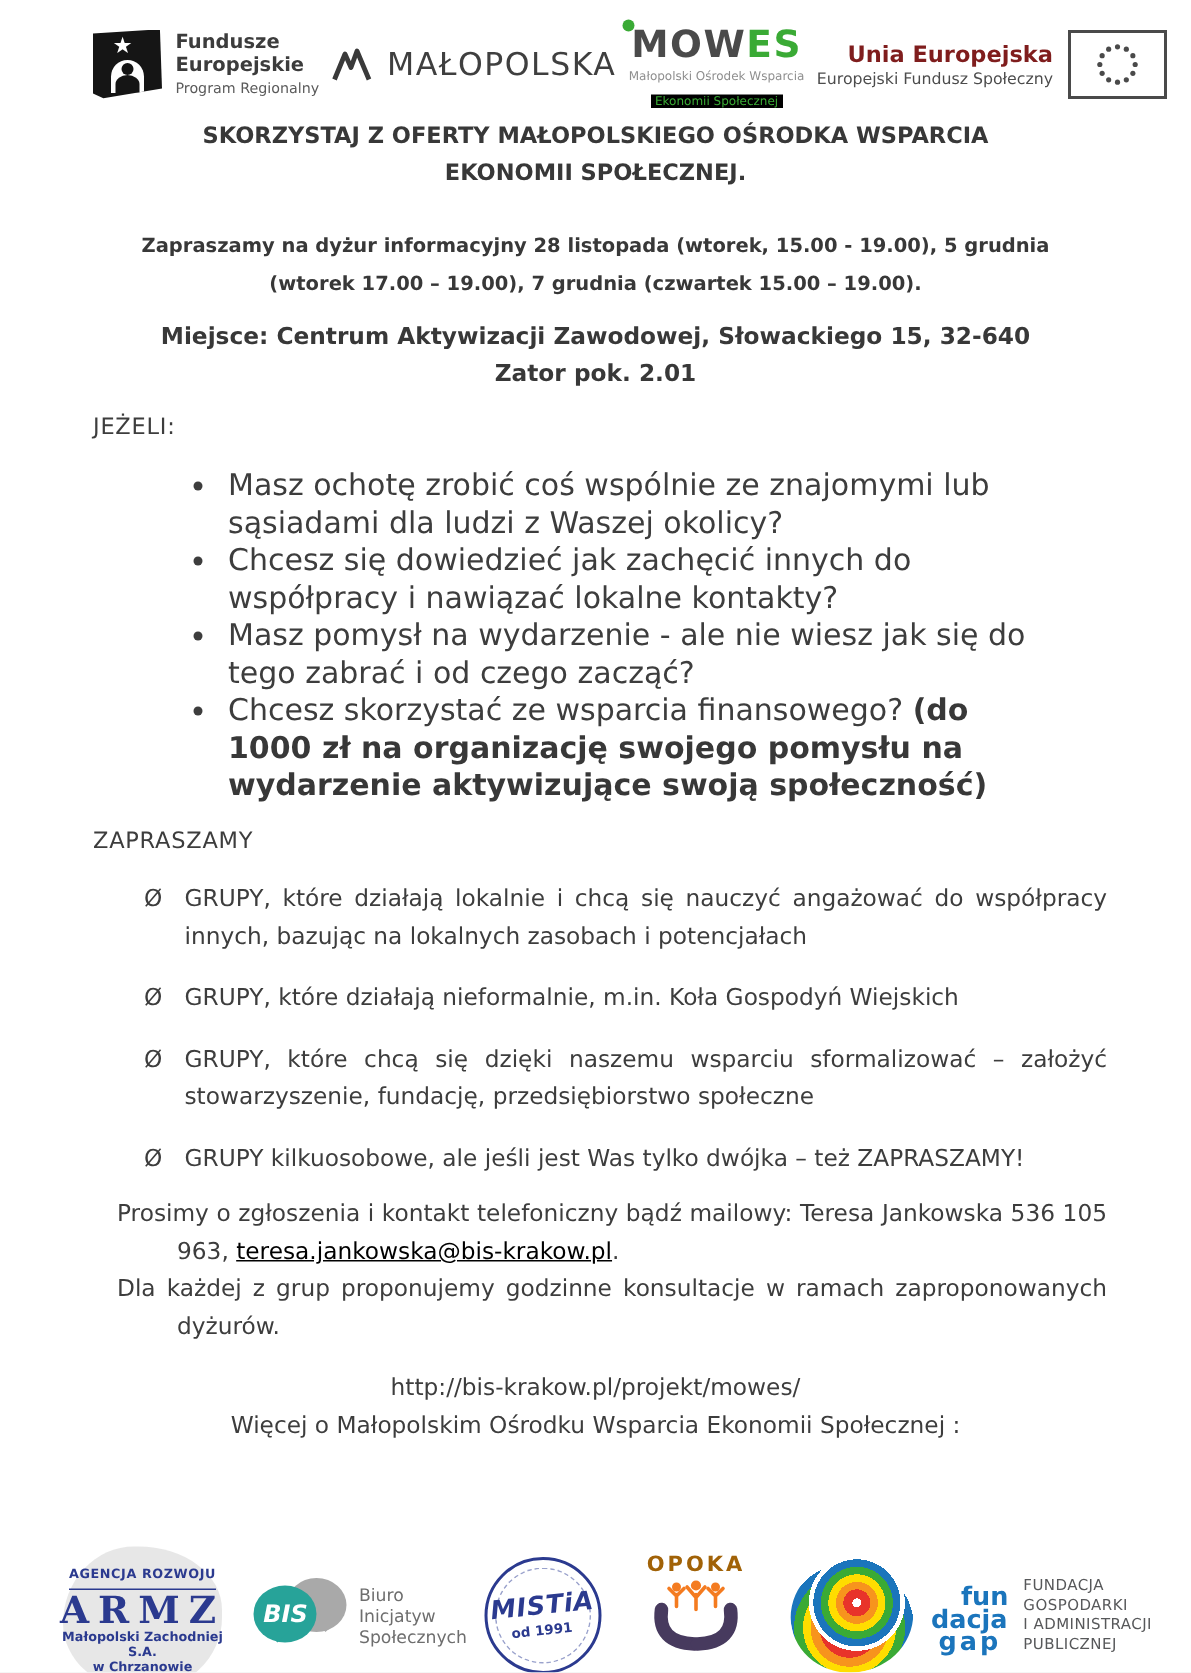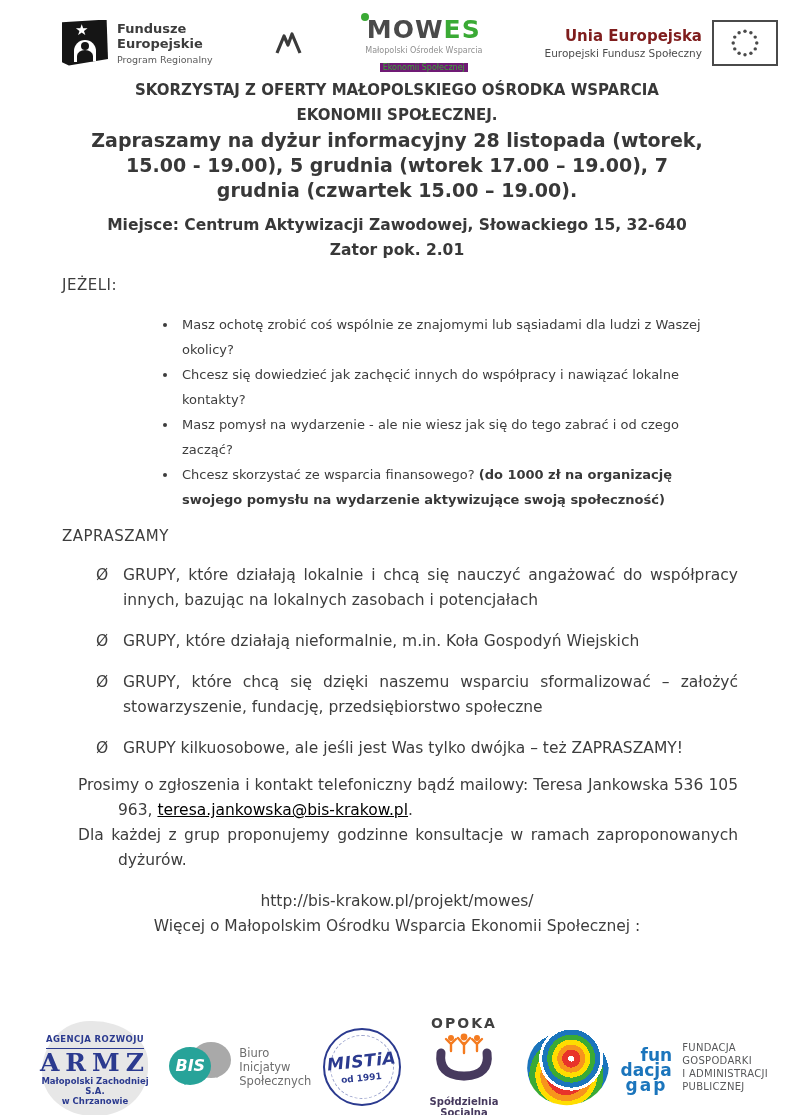--- a/index.html
+++ b/index.html
@@ -31,40 +31,40 @@
 
   .mp-text { font-size:21px; color:#3f3f3f; letter-spacing:1px; }
 
   .mowes { position:relative; text-align:center; padding-top:6px; }
   .mowes-dot { position:absolute; left:-4px; top:2px; width:8px; height:8px;
     border-radius:50%; background:#3aaa35; }
   .mowes-word { font-size:25px; font-weight:bold; letter-spacing:1px; line-height:25px; }
   .mowes-mow { color:#4a4a4a; }
   .mowes-es { color:#3aaa35; }
   .mowes-sub1 { font-size:8px; color:#8f8f8f; margin-top:4px; }
-  .mowes-sub2 { font-size:8px; color:#3aaa35; background:#701a75; display:inline-block;
+  .mowes-sub2 { font-size:8px; color:#3aaa35; background:#000000; display:inline-block;
     padding:0 3px; margin-top:1px; }
 
   .ue { display:flex; align-items:center; gap:10px; }
   .ue-text { text-align:right; }
   .ue-name { font-size:15px; font-weight:bold; color:#7f1d1d; }
   .ue-sub { font-size:10.5px; color:#4c4c4c; margin-top:2px; }
   .ue-flag { width:66px; height:46px; border:2px solid #4a4a4a; background:#fff;
     display:flex; align-items:center; justify-content:center; }
 
   
   .title { margin:6px auto 0; width:600px; text-align:center;
     font-size:15px; font-weight:bold; line-height:25px; color:#383838; }
-  .schedule { margin:0 auto 0; width:620px; text-align:center;
-    font-size:19px; font-weight:bold; line-height:25px; color:#383838; }
+  .schedule { margin:24px auto 0; width:620px; text-align:center;
+    font-size:13px; font-weight:bold; line-height:25px; color:#383838; }
   .location { margin:10px auto 0; width:610px; text-align:center;
     font-size:15.5px; font-weight:bold; line-height:25px; color:#383838; }
   .jezeli { margin:10px 0 0 62px; font-size:15px; line-height:25px; letter-spacing:0.5px; }
   .bullets { margin:14px 86px 0 148px; list-style:disc; }
-  .bullets li { font-size:13px; line-height:25px; padding-left:4px;margin-left:30px; }
+  .bullets li { font-size:20px; line-height:25px; padding-left:4px; }
   .bullets li strong { font-weight:bold; color:#383838; }
   .zapraszamy { margin:12px 0 0 62px; font-size:15px; line-height:25px; letter-spacing:0.5px; }
 
   .groups { margin:0 56px 0 96px; }
   .group-item { position:relative; padding-left:27px; text-align:justify;
     font-size:15.5px; line-height:25px; margin-top:16px; }
   .group-item:first-child { margin-top:14px; }
   .group-marker { position:absolute; left:0; top:0; }
 
   .contact { margin:12px 56px 0 78px; }
@@ -104,21 +104,21 @@
 
   .mistia { width:78px; height:78px; border:2px solid #2b3a8f; border-radius:50%;
     position:relative; display:flex; flex-direction:column; align-items:center; justify-content:center; }
   .mistia:before { content:""; position:absolute; inset:5px; border:1px dashed #9aa2cc;
     border-radius:50%; }
   .mistia-acr { font-size:17px; font-weight:bold; font-style:italic; color:#2b3a8f;
     transform:rotate(-6deg); letter-spacing:0.5px; }
   .mistia-since { font-size:9px; font-weight:bold; color:#2b3a8f; transform:rotate(-6deg); margin-top:2px; }
 
   .opoka { text-align:center; width:104px; }
-  .opoka-name { color:#404040; font-weight:bold; font-size:14px; letter-spacing:2px; }
+  .opoka-name { color:#a16207; font-weight:bold; font-size:14px; letter-spacing:2px;margin-top:20px; }
   .opoka-sub { color:#473a5e; font-size:10px; font-weight:bold; margin-top:11px; }
 
   .swirl { width:82px; height:76px; border-radius:50%;
     background:
       radial-gradient(circle at 56% 40%, #ffffff 0 3px, #e8332a 3px 9px, #f7941d 9px 14px,
         #ffdd00 14px 19px, #3aaa35 19px 24px, #1b75bc 24px 29px, #ffffff 29px 32px, rgba(0,0,0,0) 32px),
       radial-gradient(circle at 46% 60%, #e8332a 0 20px, #f7941d 20px 26px, #ffdd00 26px 31px,
         #3aaa35 31px 37px, #1b75bc 37px 43px, rgba(0,0,0,0) 43px);
     transform:rotate(-12deg); }
 
@@ -143,20 +143,21 @@
         <div class="fe-name">Fundusze</div>
         <div class="fe-name">Europejskie</div>
         <div class="fe-sub">Program Regionalny</div>
       </div>
     </div>
 
     <div class="logo-block">
       <svg width="28" height="24" viewBox="0 0 28 24">
         <path d="M2 22 L9 5 L13 14 L17 3 L25 22" fill="none" stroke="#3a3a3a" stroke-width="3.2" stroke-linejoin="round"></path>
       </svg>
+      <span class="mp-text">MAŁOPOLSKA</span>
     </div>
 
     <div class="mowes">
       <span class="mowes-dot"></span>
       <div class="mowes-word">
         <span class="mowes-mow">MOW</span><span class="mowes-es">ES</span>
       </div>
       <div class="mowes-sub1">Małopolski Ośrodek Wsparcia</div>
       <div class="mowes-sub2">Ekonomii Społecznej</div>
     </div>

